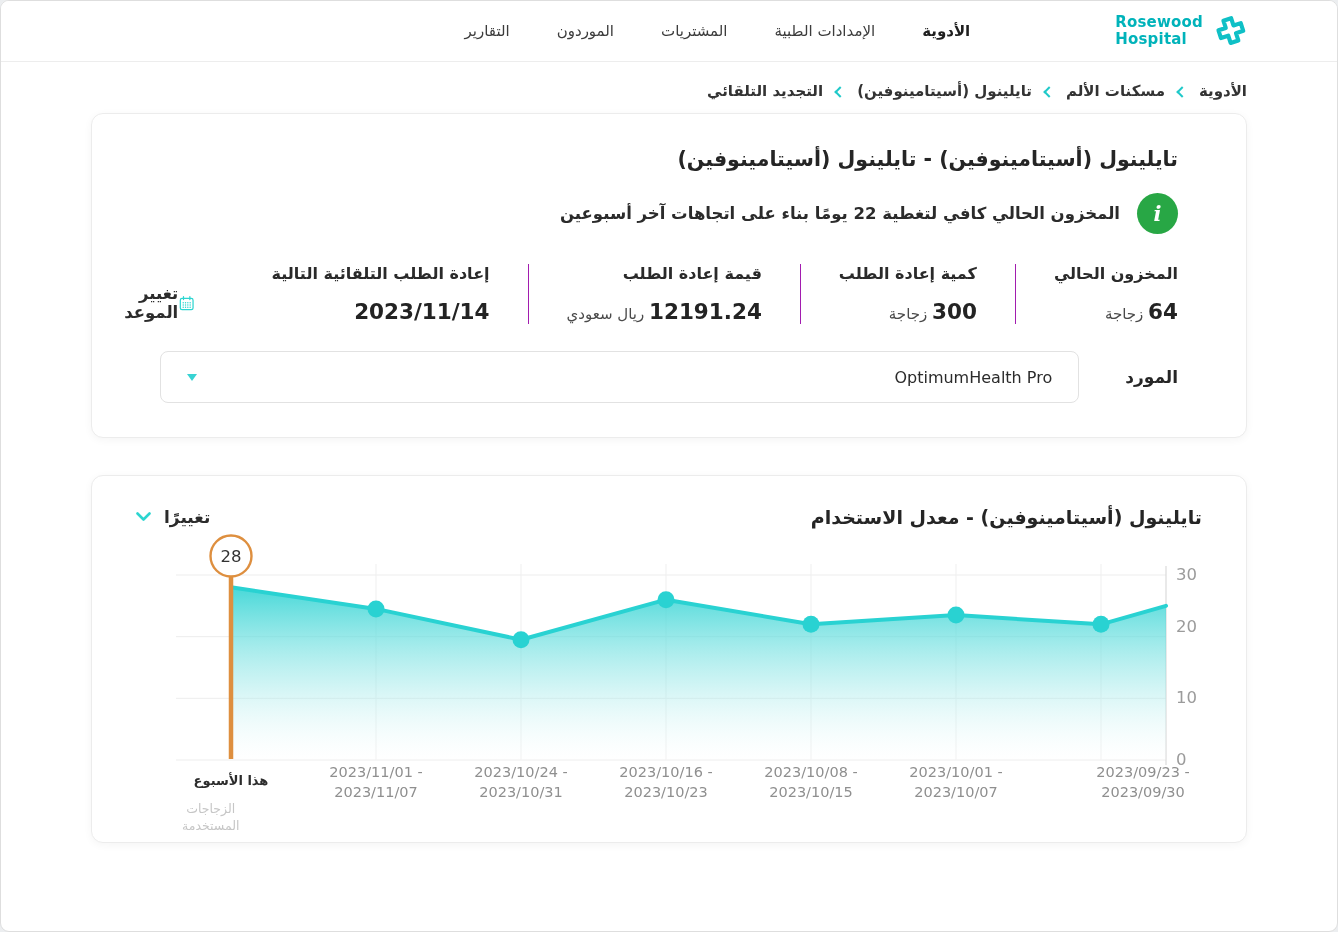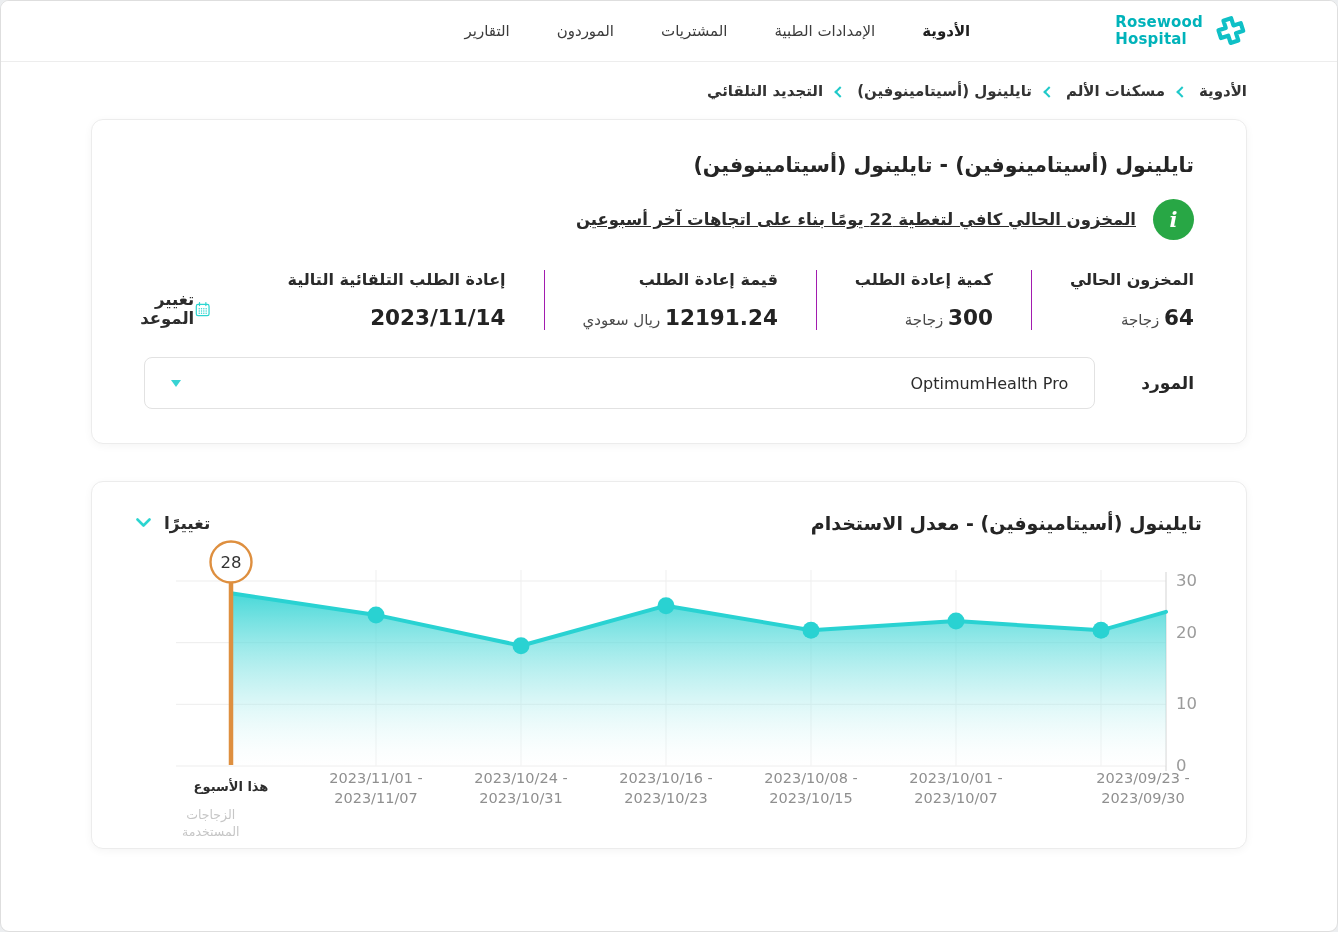--- a/index.html
+++ b/index.html
@@ -33,27 +33,27 @@
   
   .content { padding: 20px 90px 0; }
   .breadcrumb { display: flex; align-items: center; gap: 13px; font-size: 15px; font-weight: 600; color: #333; }
   .crumb { cursor: pointer; }
   .crumb-sep { width: 8px; height: 8px; border-left: 2.4px solid #1fc9c9;
     border-bottom: 2.4px solid #1fc9c9; transform: rotate(45deg); margin-top: 2px; }
   .card {
     background: #fff; border: 1px solid #ececec; border-radius: 12px;
     box-shadow: 0 2px 8px rgba(0,0,0,.045);
   }
-  .card-overview { margin-top: 19px; padding: 33px 52px 34px; }
+  .card-overview { margin-top: 13px; padding: 33px 68px 34px; }
   .med-title { font-size: 20.5px; font-weight: 700; color: #252525; }
   .info-row { display: flex; align-items: center; gap: 17px; margin-top: 22px; }
   .info-badge { width: 41px; height: 41px; border-radius: 50%; background: #28a745;
     color: #fff; display: flex; align-items: center; justify-content: center;
     font-weight: 700; font-size: 21px; font-family: "DejaVu Serif","Liberation Serif",serif; font-style: italic; flex: 0 0 auto; }
-  .info-text { font-size: 16.5px; font-weight: 700; color: #2b2b2b; text-decoration: underline; }
+  .info-text { font-size: 16.5px; font-weight: 700; color: #2b2b2b; }
   .stats-row { display: flex; margin-top: 30px; align-items: stretch; }
   .stat { padding-left: 38px; margin-left: 38px; }
   .stat.divided { border-left: 1px solid #a21caf; }
   .stat-label { font-size: 16px; font-weight: 700; color: #2a2a2a; margin-bottom: 16px; white-space: nowrap; }
   .stat-value { font-size: 15px; color: #4a4a4a; white-space: nowrap; }
   .stat-value b { font-size: 21.5px; color: #232323; font-weight: 700; }
   .stat-action { margin-inline-start: auto; display: flex; align-items: flex-end; }
   .reschedule { display: flex; align-items: center; cursor: pointer; padding-bottom: 2px; }
   .reschedule-label { font-size: 16.5px; font-weight: 700; color: #2c2c2c; }
   .supplier-row { display: flex; align-items: center; gap: 46px; margin-top: 27px; }

